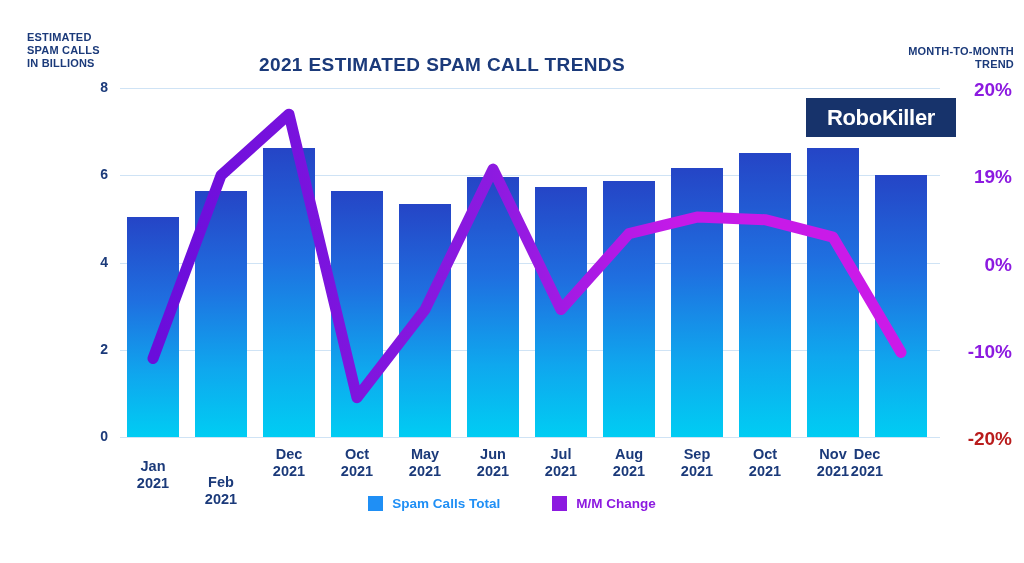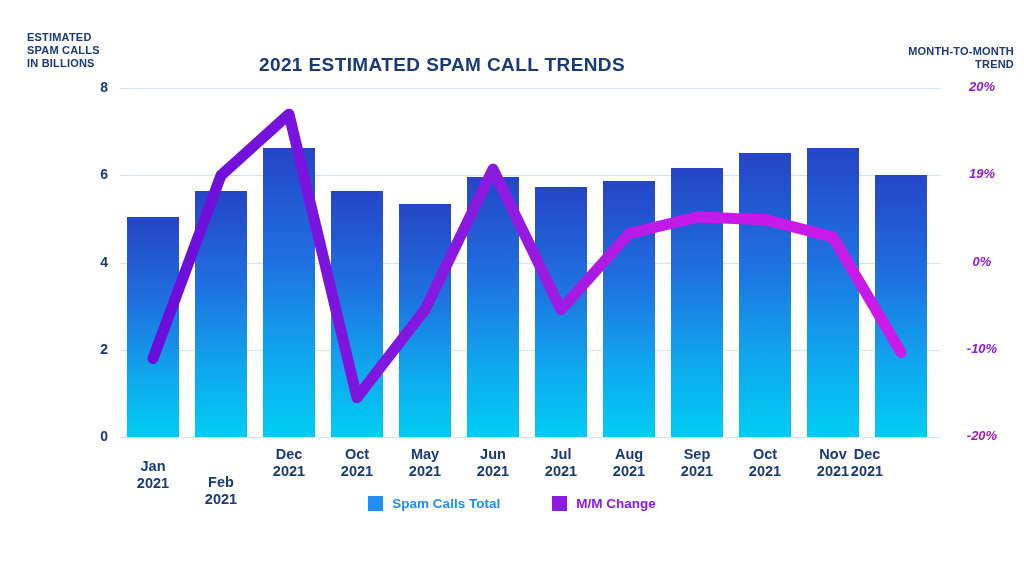--- a/index.html
+++ b/index.html
@@ -29,21 +29,21 @@
   
   .plot{position:absolute;left:120px;top:88px;width:820px;height:349px;}
 
   .gridline{position:absolute;left:0;width:820px;height:1px;background:#cfe3f5;}
 
   .ytick{
     position:absolute;font-size:14px;font-weight:bold;color:#1b3a7a;
     text-align:right;width:40px;
   }
   .ytick.right{
-    text-align:center;color:#8c1ae0;font-size:13px;width:60px;font-style:italic;
+    text-align:right;color:#8c1ae0;font-size:19px;width:60px;
   }
 
   
   .bars{position:absolute;left:0;top:0;width:820px;height:349px;}
   .bar{
     position:absolute;bottom:0;width:52px;
     background:linear-gradient(180deg,#2545c6 0%,#1f6fe0 38%,#0fa7ee 72%,#00cdf3 100%);
   }
 
   
@@ -84,20 +84,23 @@
   <div class="axis-caption right">
       <div>MONTH-TO-MONTH</div>
       <div>TREND</div>
     </div>
   <div class="axis-caption left">
       <div>ESTIMATED</div>
       <div>SPAM CALLS</div>
       <div>IN BILLIONS</div>
     </div>
 
+  <div class="logo">
+    <span class="logo-text">RoboKiller</span>
+  </div>
 
   <div class="plot">
     <div id="grid">
         <div class="gridline" style="top: 349px; background: rgb(207, 227, 245);"></div>
         <div class="gridline" style="top: 261.75px; background: rgb(207, 227, 245);"></div>
         <div class="gridline" style="top: 174.5px; background: rgb(207, 227, 245);"></div>
         <div class="gridline" style="top: 87.25px; background: rgb(207, 227, 245);"></div>
         <div class="gridline" style="top: 0px; background: rgb(207, 227, 245);"></div>
       </div>
     <div class="bars" id="bars">
@@ -128,21 +131,21 @@
   </div>
 
   <div id="yticks-left">
       <div class="ytick" style="left: 68px; top: 428px;">0</div>
       <div class="ytick" style="left: 68px; top: 340.75px;">2</div>
       <div class="ytick" style="left: 68px; top: 253.5px;">4</div>
       <div class="ytick" style="left: 68px; top: 166.25px;">6</div>
       <div class="ytick" style="left: 68px; top: 79px;">8</div>
     </div>
   <div id="yticks-right">
-      <div class="ytick right" style="left: 952px; top: 428px; color: #a21caf;">-20%</div>
+      <div class="ytick right" style="left: 952px; top: 428px; color: #b91c1c;">-20%</div>
       <div class="ytick right" style="left: 952px; top: 340.75px; color: rgb(140, 26, 224);">-10%</div>
       <div class="ytick right" style="left: 952px; top: 253.5px; color: rgb(140, 26, 224);">0%</div>
       <div class="ytick right" style="left: 952px; top: 166.25px; color: rgb(140, 26, 224);">19%</div>
       <div class="ytick right" style="left: 952px; top: 79px; color: rgb(140, 26, 224);">20%</div>
     </div>
 
   <div class="xlabels" id="xlabels">
       <div class="xlab" style="left: -1px; margin-top: 12px;">
         <div>Jan</div>
         <div>2021</div>

